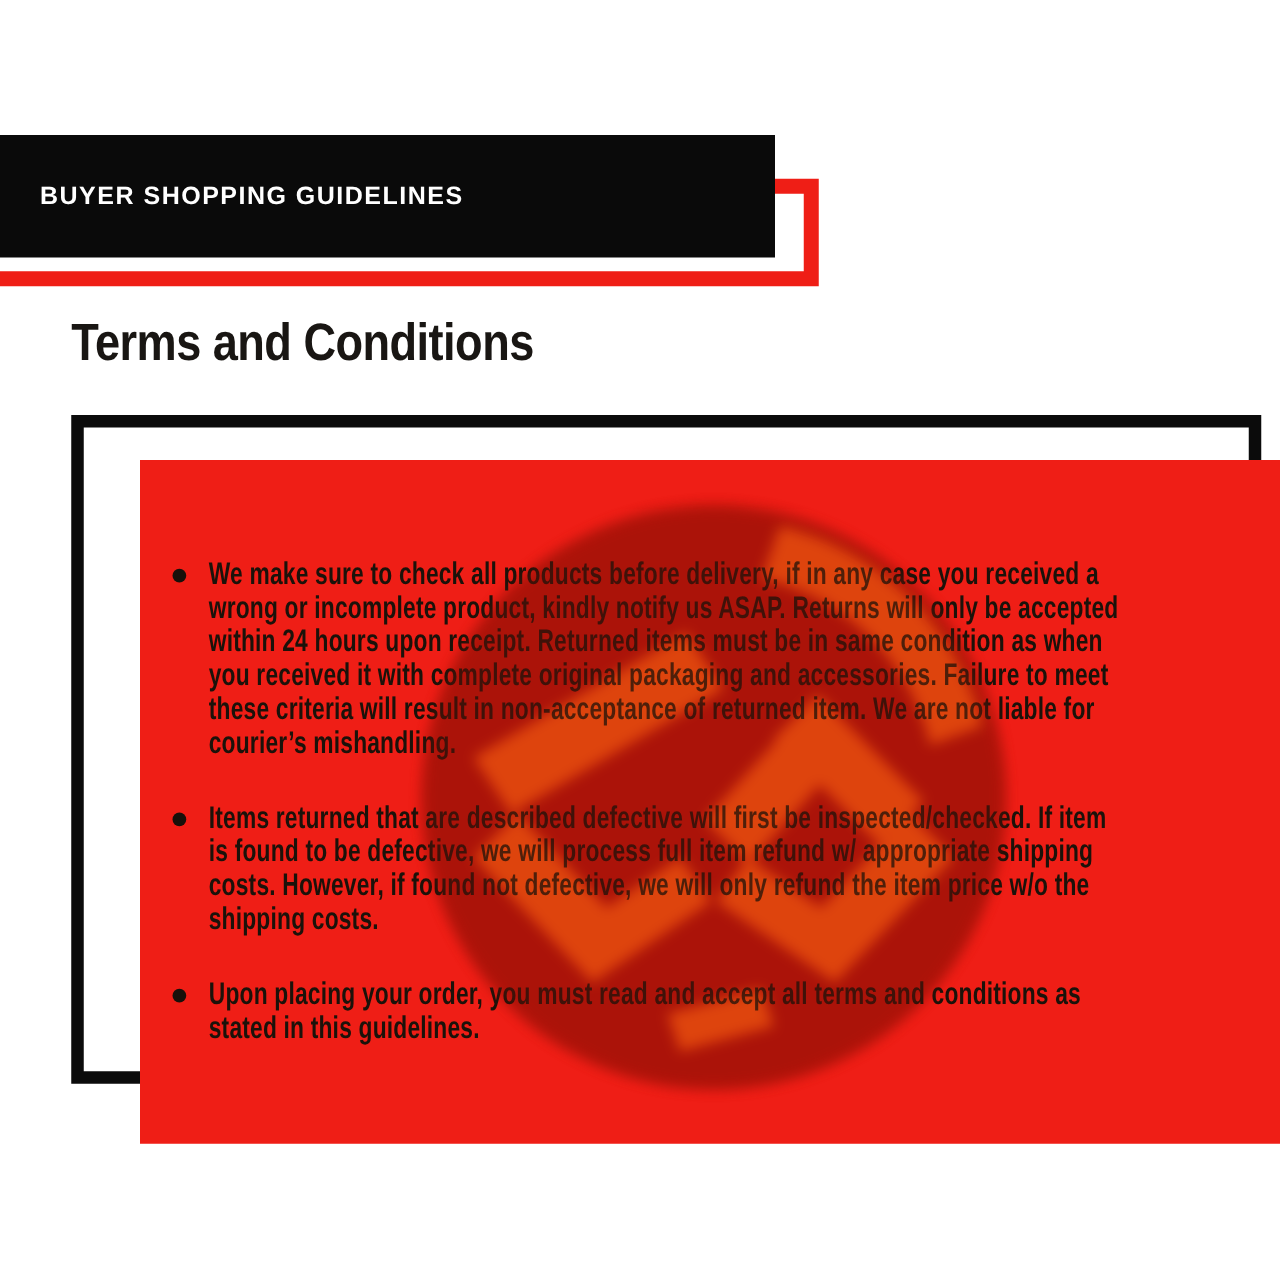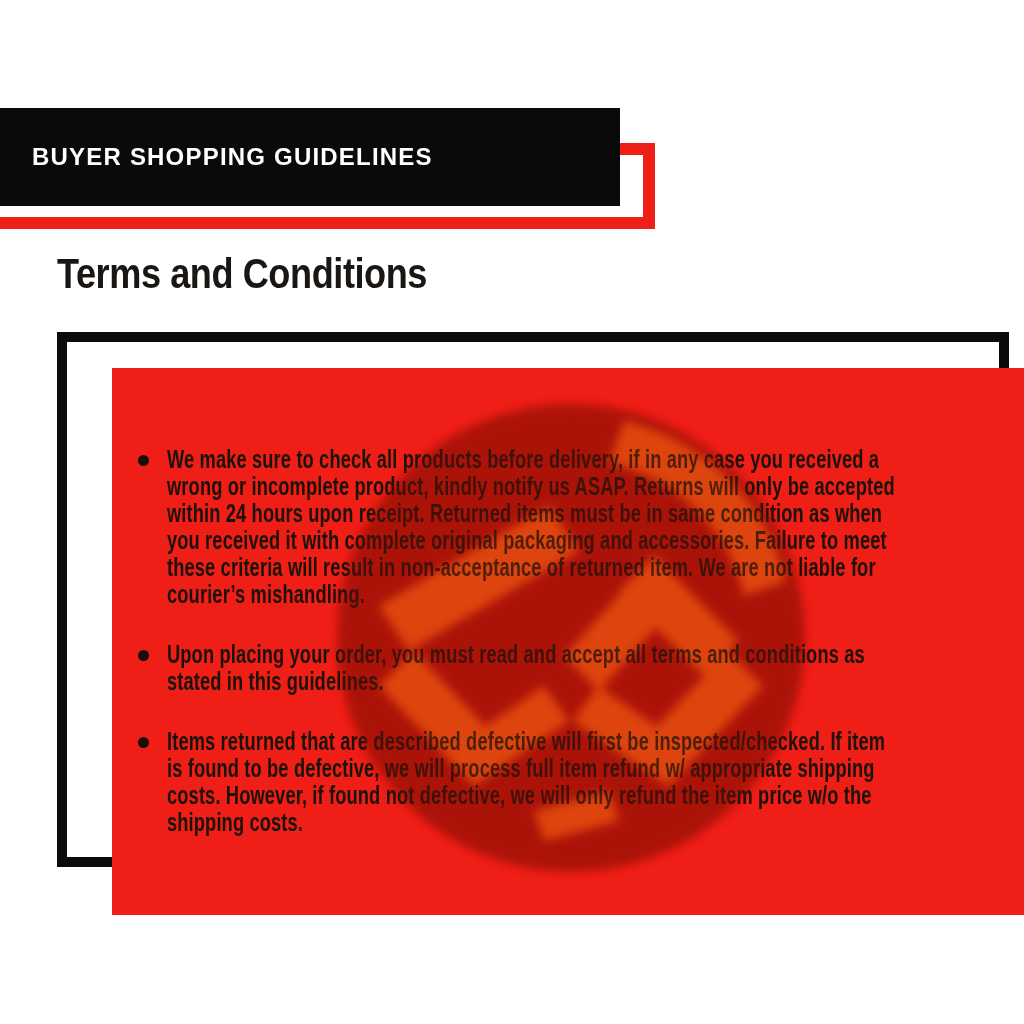--- a/index.html
+++ b/index.html
@@ -14,21 +14,21 @@
     position:absolute;left:-18px;top:143px;width:673px;height:86px;
     border:12px solid #ef1e16;background:transparent;z-index:1;
   }
   
   .banner{
     position:absolute;left:0;top:108px;width:620px;height:98px;
     background:#0a0a0a;z-index:2;display:flex;align-items:center;
     padding-left:32px;
   }
   .banner-title{
-    color:#ffffff;font-weight:bold;font-size:24px;letter-spacing:1.2px;
+    color:#ffffff;font-weight:bold;font-size:20px;letter-spacing:1.2px;
     white-space:nowrap;
   }
 
   
   .heading{
     position:absolute;left:57px;top:249px;margin:0;z-index:2;
     color:#191613;font-weight:bold;font-size:42px;line-height:50px;
     letter-spacing:-0.5px;white-space:nowrap;
     transform:scaleX(0.86);transform-origin:0 0;
   }
@@ -111,29 +111,29 @@
         <span class="bullet-dot"></span>
         <div class="bullet-text">We make sure to check all products before delivery, if in any case you received a
 wrong or incomplete product, kindly notify us ASAP. Returns will only be accepted
 within 24 hours upon receipt. Returned items must be in same condition as when
 you received it with complete original packaging and accessories. Failure to meet
 these criteria will result in non-acceptance of returned item. We are not liable for
 courier’s mishandling.</div>
       </div>
       <div class="list-item">
         <span class="bullet-dot"></span>
-        <div class="bullet-text">Upon placing your order, you must read and accept all terms and conditions as
-stated in this guidelines.</div>
-      </div>
-      <div class="list-item">
-        <span class="bullet-dot"></span>
         <div class="bullet-text">Items returned that are described defective will first be inspected/checked. If item
 is found to be defective, we will process full item refund w/ appropriate shipping
 costs. However, if found not defective, we will only refund the item price w/o the
 shipping costs.</div>
+      </div>
+      <div class="list-item">
+        <span class="bullet-dot"></span>
+        <div class="bullet-text">Upon placing your order, you must read and accept all terms and conditions as
+stated in this guidelines.</div>
       </div>
     </div>
 
     <svg class="wm wm-over" width="494" height="494" viewBox="0 0 494 494" aria-hidden="true">
       <use href="#emblem"></use>
     </svg>
 
   </div>
 
 </div>

